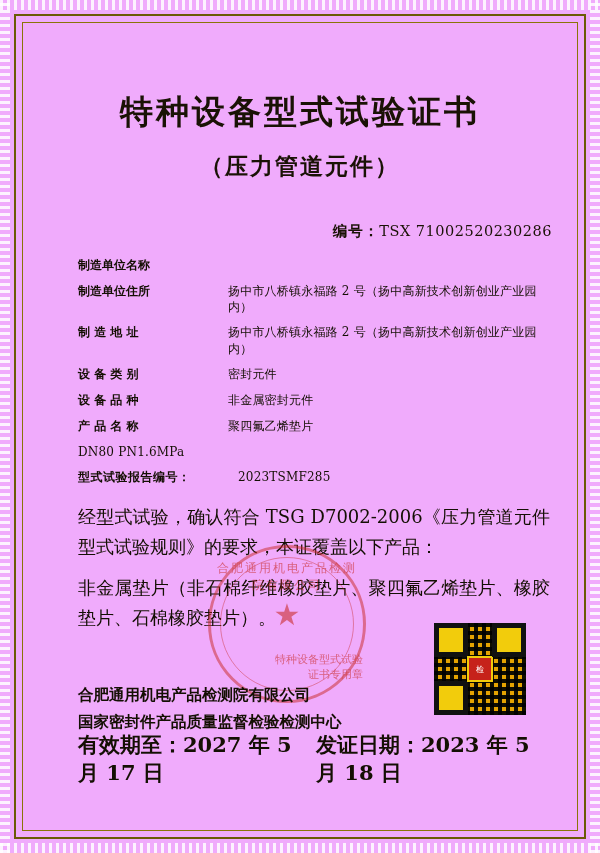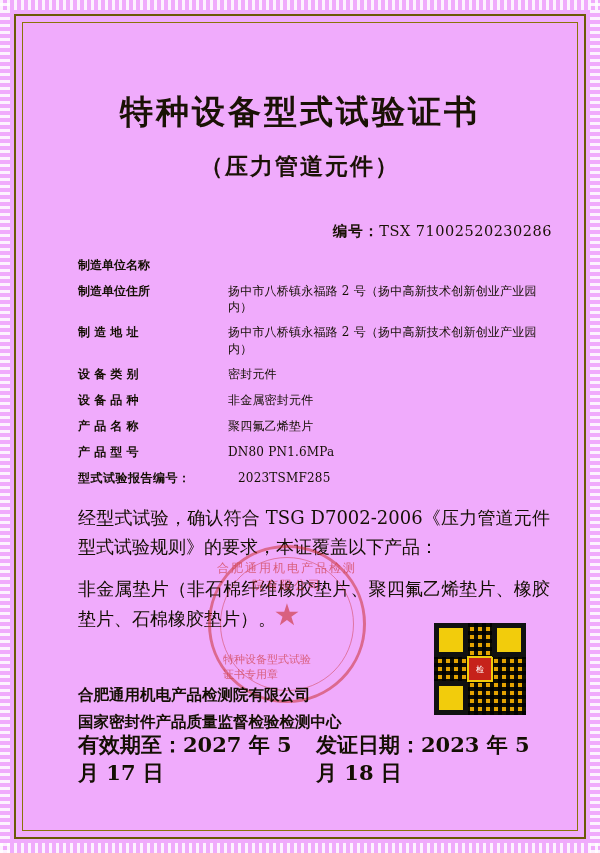--- a/index.html
+++ b/index.html
@@ -186,21 +186,21 @@
     text-align: center;
     font-size: 12px;
     letter-spacing: 2px;
     color: rgba(198, 34, 26, 0.72);
     font-family: "DejaVu Serif", serif;
   }
   .seal-bottom {
     position: absolute;
     left: 12px; right: 0;
     bottom: 18px;
-    text-align: left;
+    text-align: right;
     font-size: 11px;
     line-height: 1.3;
     color: rgba(198, 34, 26, 0.72);
     font-family: "DejaVu Serif", serif;
   }
 
   
   .qr {
     position: absolute;
     right: 34px;
@@ -287,21 +287,20 @@
         <div class="field-label label-spread">设 备 品 种</div>
         <div class="field-value">非金属密封元件</div>
       </div>
 
       <div class="field-row">
         <div class="field-label label-spread">产 品 名 称</div>
         <div class="field-value">聚四氟乙烯垫片</div>
       </div>
 
       <div class="field-row">
-        <div class="field-label label-spread">产 品 型 号</div>
         <div class="field-value">DN80 PN1.6MPa</div>
       </div>
 
       <div class="field-row report">
         <div class="field-label">型式试验报告编号：</div>
         <div class="field-value">2023TSMF285</div>
       </div>
 
     </div>
 

